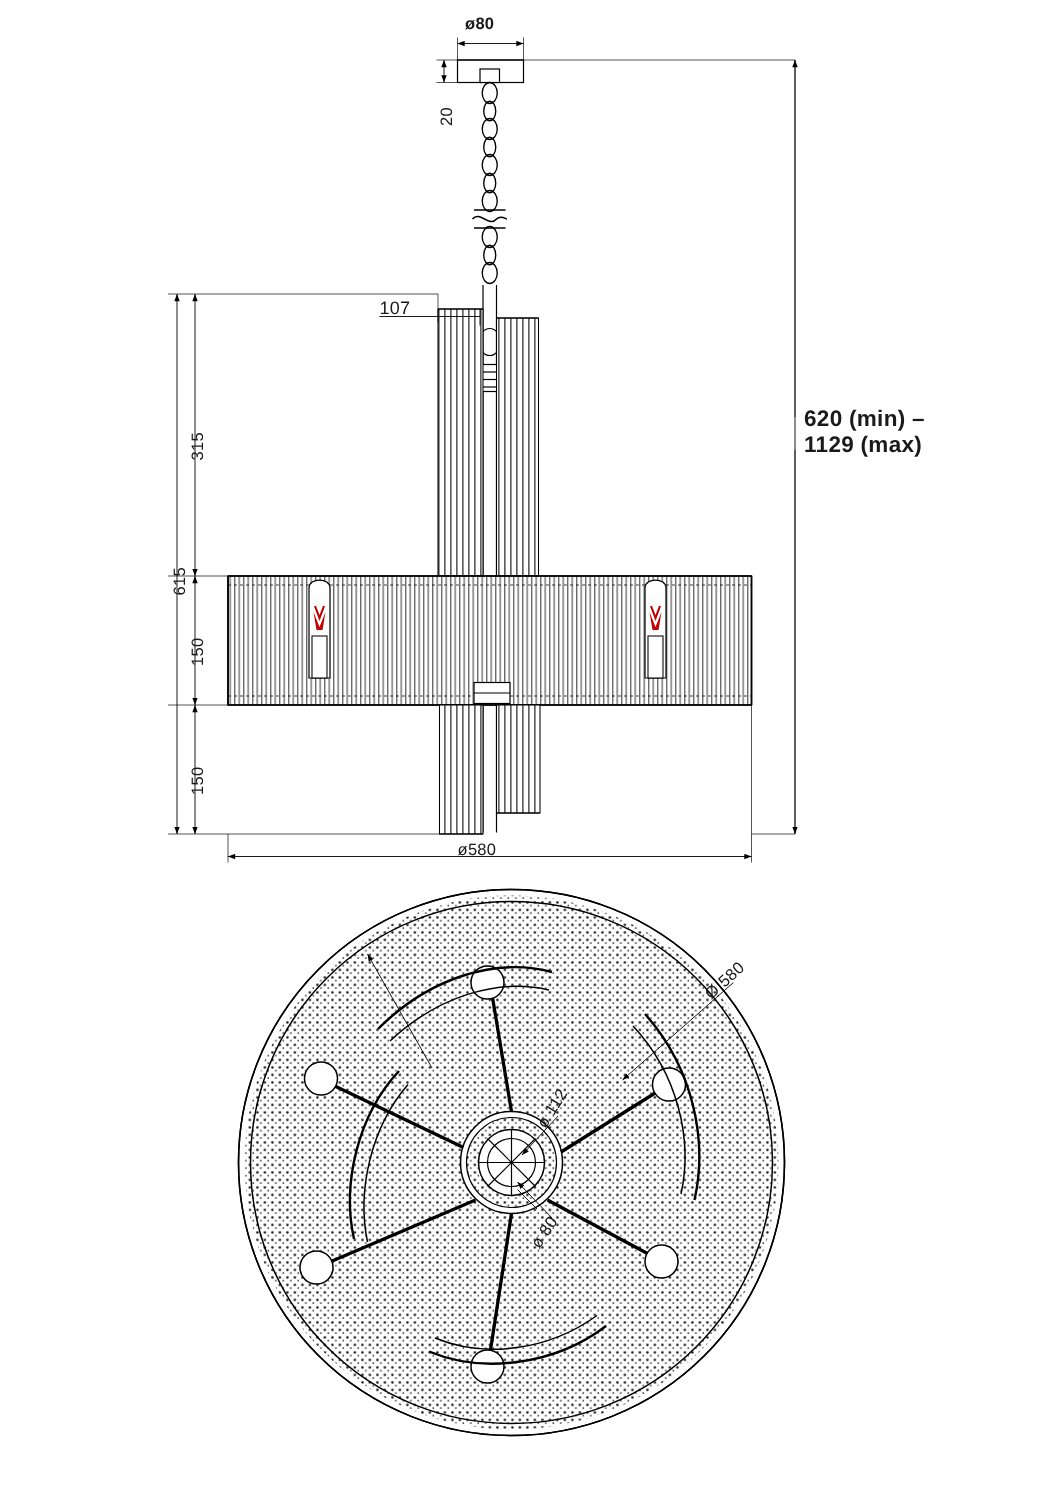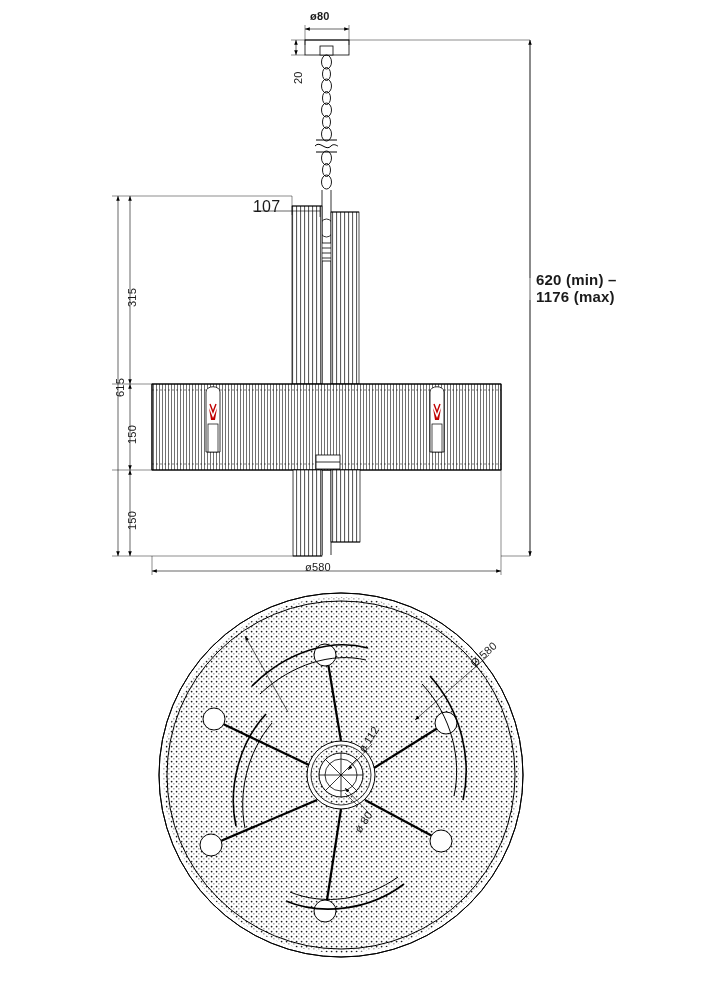--- a/index.html
+++ b/index.html
@@ -243,34 +243,34 @@
         <line x1="368" y1="812" x2="345" y2="788" marker-end="url(#ar-s)"></line>
         <line x1="358" y1="806" x2="345" y2="793"></line>
       </g>
     </g>
   </svg>
 
   <div class="dim-label" style="left:310px; top:10px;font-weight:bold;">ø80</div>
 
   <div class="dim-label vert" style="left:292px; top:84px;">20</div>
 
-  <div class="dim-label" style="left:253px; top:198px; font-size:16px;text-align:right;">107</div>
+  <div class="dim-label" style="left:253px; top:198px; font-size:12px;text-align:right;">107</div>
 
   <div class="dim-label vert" style="left:126px; top:307px;">315</div>
 
   <div class="dim-label vert" style="left:114px; top:397px;">615</div>
 
   <div class="dim-label vert" style="left:126px; top:444px;">150</div>
 
   <div class="dim-label vert" style="left:126px; top:530px;">150</div>
 
   <div class="dim-label" style="left:305px; top:561px;text-align:right;">ø580</div>
 
   <div class="dim-label big" style="left:536px; top:272px;">620 (min) –</div>
-  <div class="dim-label big" style="left:536px; top:289px;">1176 (max)</div>
+  <div class="dim-label big" style="left:536px; top:289px;">1129 (max)</div>
 
   <div class="dim-label rot-a" style="left:468px; top:660px; font-size:11px;">Ø 580</div>
 
   <div class="dim-label rot-b" style="left:356px; top:748px; font-size:11px;">ø 112</div>
 
   <div class="dim-label rot-c" style="left:352px; top:828px; font-size:11px;">ø 80</div>
 
 </div>
 
 </body></html>

